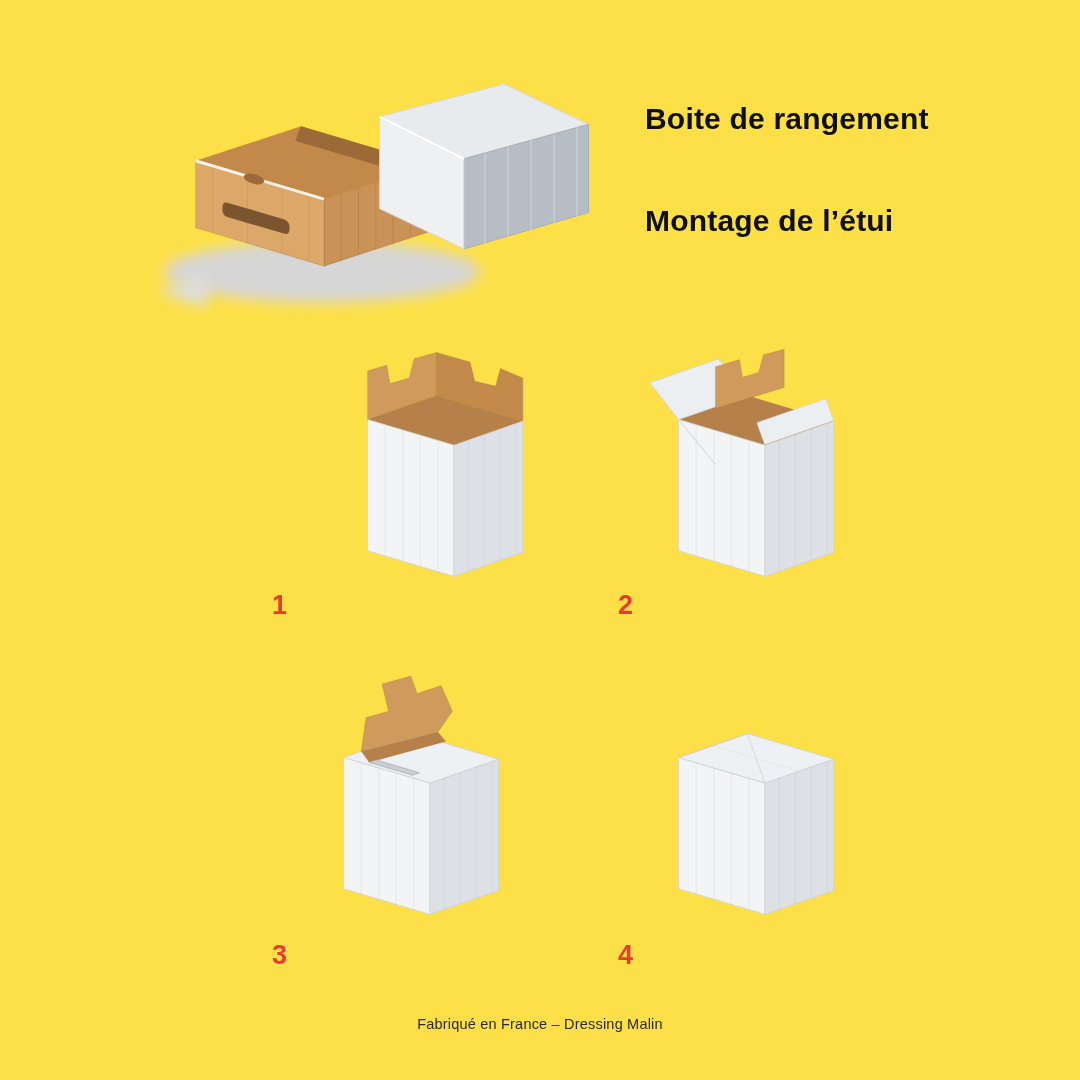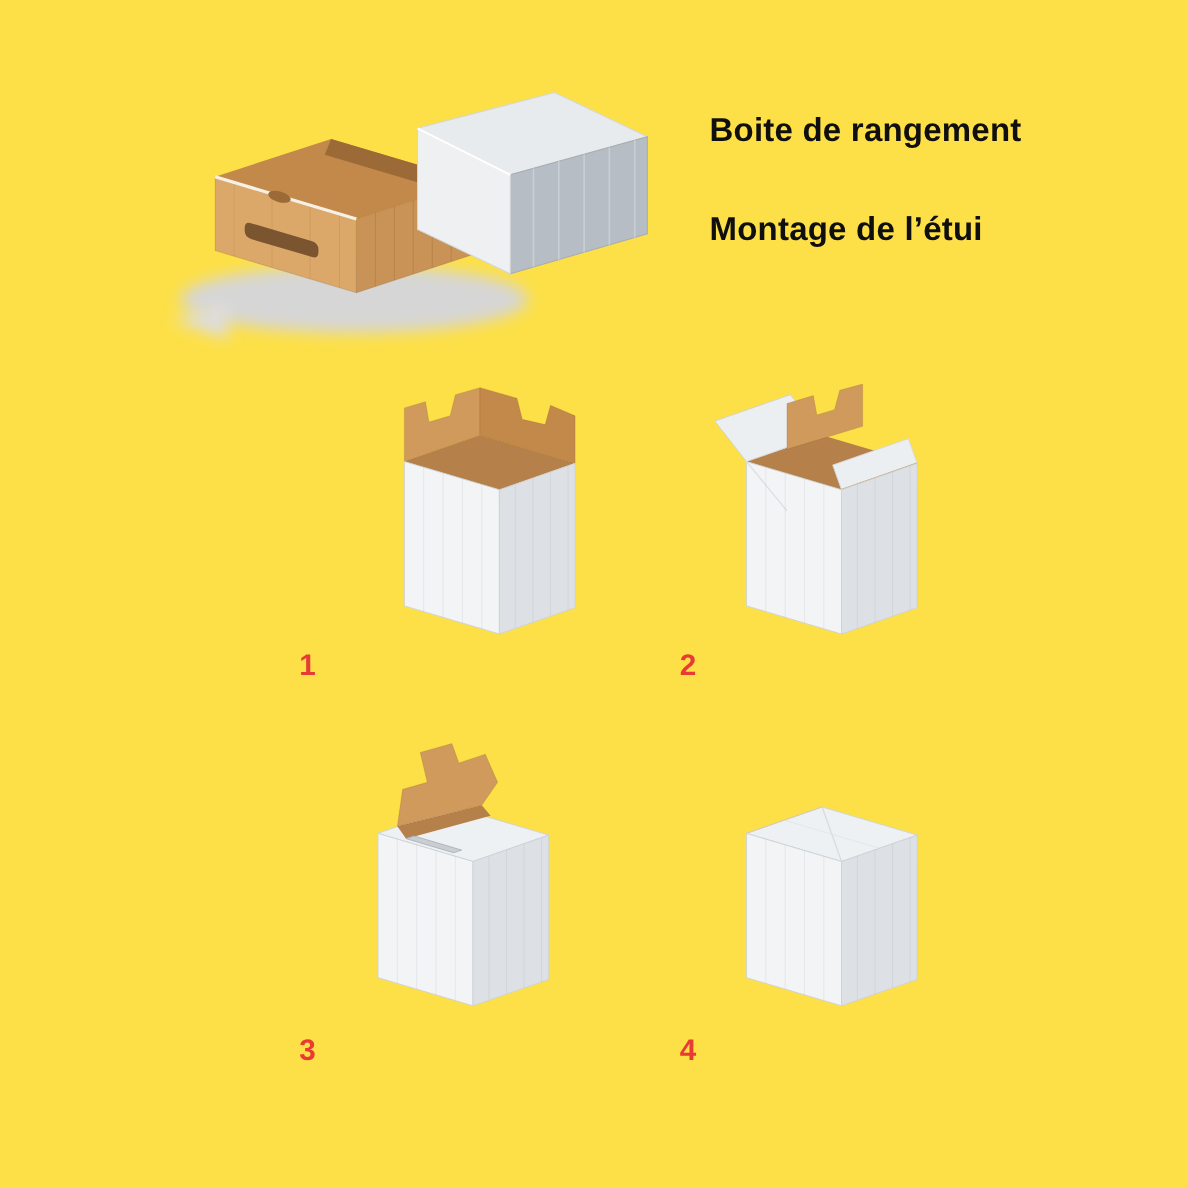--- a/index.html
+++ b/index.html
@@ -74,21 +74,21 @@
 
       <path d="M58,132 L192,172" stroke="#f6f1e7" stroke-width="3" fill="none"></path>
       <ellipse cx="119" cy="151" rx="11" ry="5" transform="rotate(16 119 151)" fill="#9c6a36"></ellipse>
     </g>
 
     <path d="M250,86 L338,130 L338,224 L250,182 Z" stroke="#d2d7db" stroke-width="1" fill="#eef0f2"></path>
     <path d="M250,86 L338,130" stroke="#ffffff" stroke-width="2" fill="none"></path>
   </svg>
 
   <div class="abs title" style="left:645px;top:102px;">Boite de rangement</div>
-  <div class="abs title" style="left:645px;top:192px;">Montage de l’étui</div>
+  <div class="abs title" style="left:645px;top:204px;">Montage de l’étui</div>
 
   <span class="abs step-num" style="left:272px;top:590px;">1</span>
   <svg class="abs" style="left:334px;top:330px;" width="200" height="280" viewBox="-30 -20 250 350">
     <g>
 
       <path d="M12,92 L120,124 L206,94 L98,62 Z" fill="#b5804a"></path>
 
       <path d="M12,92 L98,62 L98,8 L70,16 L64,40 L40,47 L36,24 L12,31 Z" stroke="rgba(120,80,30,0.25)" stroke-width="0.8" fill="#cf9a5c"></path>
       <path d="M98,62 L98,8 L140,20 L146,44 L172,50 L178,28 L206,40 L206,94 Z" stroke="rgba(120,80,30,0.25)" stroke-width="0.8" fill="#c3894b"></path>
 
@@ -179,14 +179,15 @@
         <line x1="78" y1="111.5" x2="78" y2="275.5"></line>
           <line x1="100" y1="118" x2="100" y2="282"></line>
         <line x1="138" y1="117.7" x2="138" y2="281.7"></line>
           <line x1="158" y1="110.7" x2="158" y2="274.7"></line>
         <line x1="178" y1="103.7" x2="178" y2="267.7"></line>
           <line x1="198" y1="96.8" x2="198" y2="260.8"></line>
       </g>
     </g>
   </svg>
 
+  <div class="abs footer-text" style="left:0;top:1016px;">Fabriqué en France – Dressing Malin</div>
 
 </div>
 
 </body></html>

